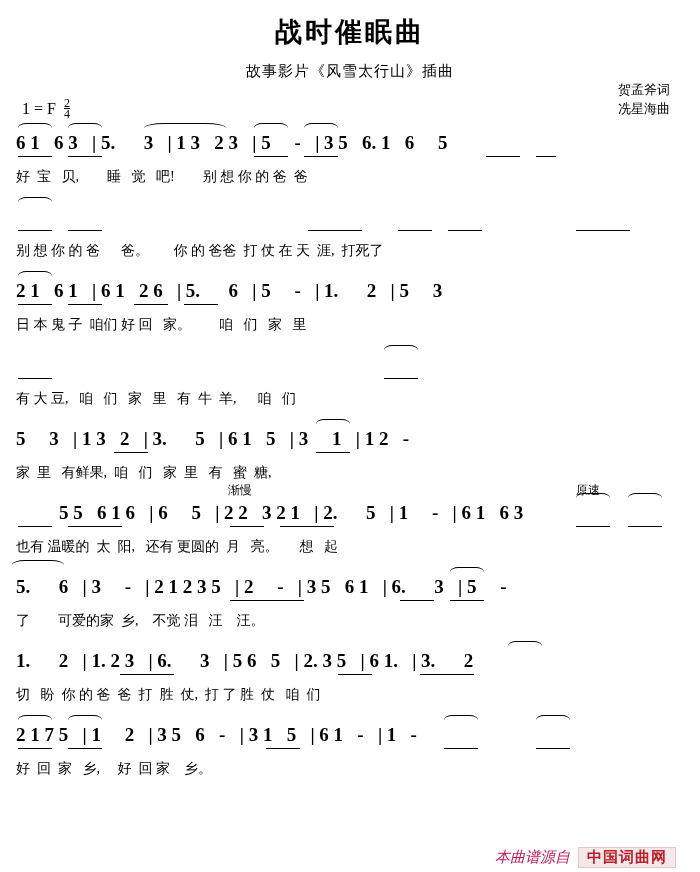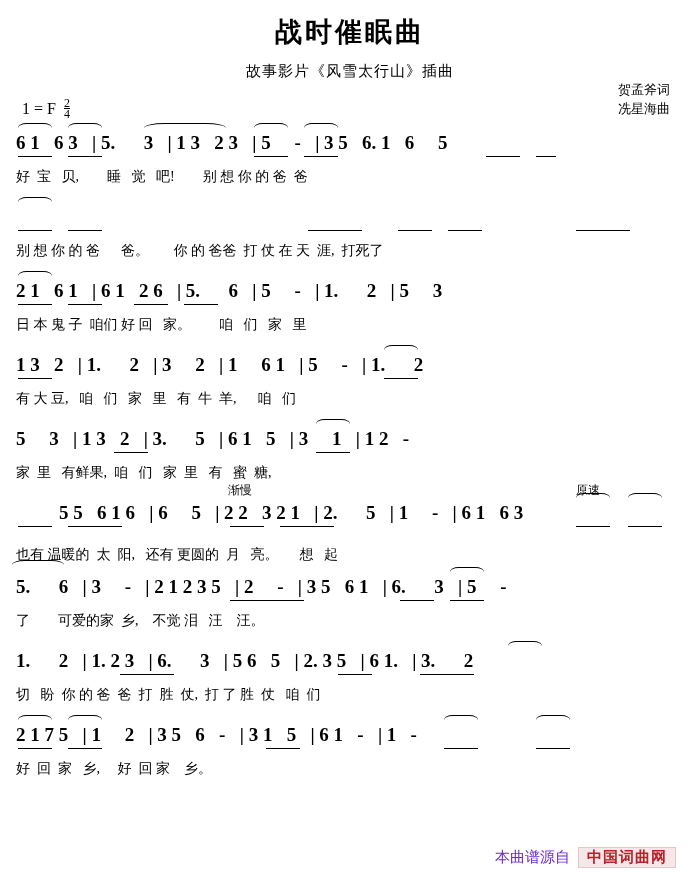--- a/index.html
+++ b/index.html
@@ -118,21 +118,21 @@
     gap:8px;
   }
   .footer .src{
     color:#b9202a;
     font-weight:bold;
     background:#f6e7e8;
     padding:0 8px;
     border:1px solid #e3c7c9;
     letter-spacing:1px;
   }
-  .footer .lbl{color:#6d28d9;}
+  .footer .lbl{color:#be185d;font-style:italic;}
 </style>
 </head>
 <body>
 
 <div class="sheet">
 
   <div class="title">战时催眠曲</div>
   <div class="subtitle">故事影片《风雪太行山》插曲</div>
 
   <div class="credits">
@@ -194,21 +194,20 @@
         <span class="u1" style="left:118px;width:34px;"></span>
         <span class="u1" style="left:168px;width:34px;"></span>
       </div>
       <div class="lyrics">
         <span class="ly" style="left:0px;">日 本 鬼 子  咱们 好 回   家。        咱   们   家   里</span>
       </div>
     </div>
 
     <div class="sysrow">
       <div class="notes">
-        <span class="n" style="left:0px;">1 3   2   | 1.      2   | 3     2   | 1     6 1   | 5     -   | 1.      2</span>
         <span class="u1" style="left:2px;width:34px;"></span>
         <span class="u1" style="left:368px;width:34px;"></span>
         <span class="slur" style="left:368px;width:34px;"></span>
       </div>
       <div class="lyrics">
         <span class="ly" style="left:0px;">有 大 豆,   咱   们   家   里   有  牛  羊,      咱   们</span>
       </div>
     </div>
 
     <div class="sysrow">
@@ -231,21 +230,21 @@
         <span class="u1" style="left:2px;width:34px;"></span>
         <span class="u1" style="left:52px;width:54px;"></span>
         <span class="u1" style="left:214px;width:34px;"></span>
         <span class="u1" style="left:264px;width:54px;"></span>
         <span class="u1" style="left:560px;width:34px;"></span>
         <span class="u1" style="left:612px;width:34px;"></span>
         <span class="slur" style="left:560px;width:34px;"></span>
         <span class="slur" style="left:612px;width:34px;"></span>
       </div>
       <div class="lyrics">
-        <span class="ly" style="left:0px;margin-top:8px;">也有 温暖的  太  阳,   还有 更圆的  月   亮。      想   起</span>
+        <span class="ly" style="left:0px;">也有 温暖的  太  阳,   还有 更圆的  月   亮。      想   起</span>
       </div>
     </div>
 
     <div class="sysrow">
       <div class="notes">
         <span class="n" style="left:0px;">5.      6   | 3     -   | 2 1 2 3 5   | 2     -   | 3 5   6 1   | 6.      3   | 5     -</span>
         <span class="slur" style="left:-4px;width:52px;top:-10px;"></span>
         <span class="u1" style="left:214px;width:74px;"></span>
         <span class="u1" style="left:384px;width:34px;"></span>
         <span class="u1" style="left:434px;width:34px;"></span>

